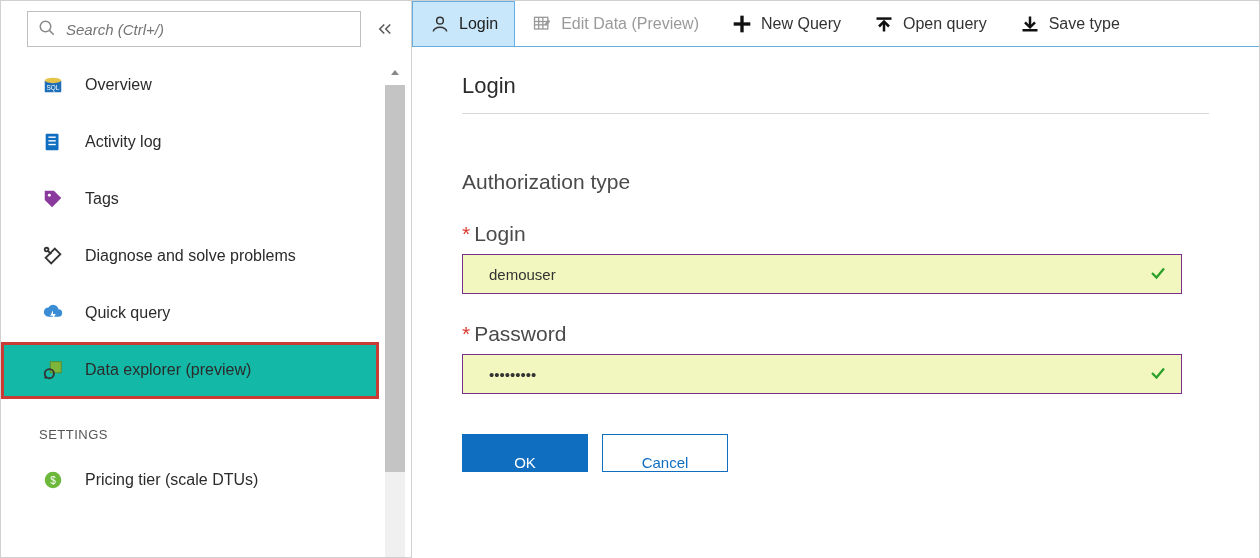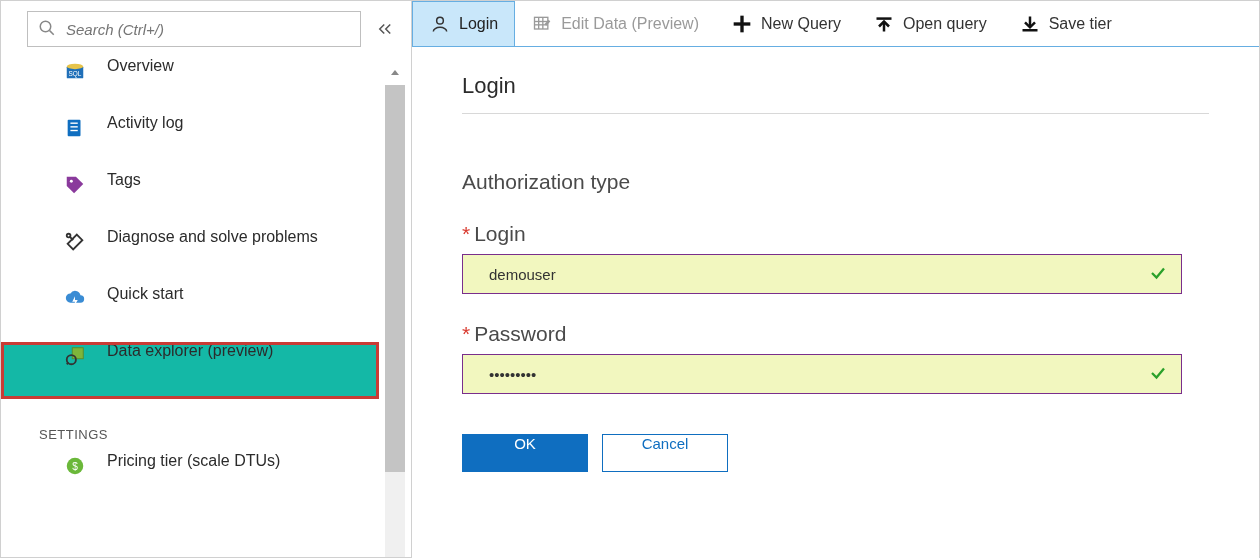--- a/index.html
+++ b/index.html
@@ -51,22 +51,23 @@
     }
     
     .nav-scroll {
       flex: 1;
       overflow: hidden;
       position: relative;
     }
     .nav-items { position: absolute; left:0; top:0; right: 32px; }
     .nav-item {
       display: flex;
+      align-items: center;
       height: 57px;
-      padding-left: 60px;
+      padding-left: 38px;
       font-size: 16px;
       color: #2b2b2b;
       cursor: pointer;
       border-bottom: 1px solid #fff;
     }
     .nav-item .nav-icon {
       width: 28px; height: 28px;
       margin-right: 18px;
       display: flex; align-items: center; justify-content: center;
     }
@@ -167,21 +168,21 @@
     .select-box { justify-content: space-between; color:#333; }
     .text-input { background: #f2f7bf; }
     .text-input input {
       flex:1; border:none; outline:none; background:transparent; font-size:15px; color:#333;margin-left:12px;
     }
     .check-icon { color:#2aa02a; }
     
     .button-row { display:flex; gap:14px; margin-top: 40px; }
     .btn {
       min-width: 126px; height: 38px;
-      display:flex; align-items:flex-start; justify-content:center;
+      display:flex; align-items:flex-end; justify-content:center;
       font-size: 15px; cursor:pointer;
     }
     .btn-primary { background:#0f6ec0; color:#fff; border:1px solid #0f6ec0; }
     .btn-secondary { background:#fff; color:#0f6ec0; border:1px solid #0f6ec0; }
   </style>
 </head>
 <body>
 
 <div class="sidebar">
   <div class="search-row">
@@ -244,21 +245,21 @@
         </span>
         <span>Diagnose and solve problems</span>
       </div>
       <div class="nav-item">
         <span class="nav-icon">
           <svg width="22" height="22" viewBox="0 0 24 24">
               <path d="M7 16 a5 5 0 0 1 0-10 a6 6 0 0 1 11 2 a4 4 0 0 1 0 8 Z" fill="#3a8cd4"></path>
               <polygon points="12,9 9,15 12,15 11,20 15,13 12,13" fill="#fff"></polygon>
             </svg>
         </span>
-        <span>Quick start</span>
+        <span>Quick query</span>
       </div>
       <div class="nav-item selected">
         <span class="nav-icon">
           <svg width="22" height="22" viewBox="0 0 24 24">
               <rect x="9" y="3" width="12" height="12" fill="#7eb53a"></rect>
               <rect x="9" y="3" width="12" height="12" fill="none" stroke="#5a8a26" stroke-width="1"></rect>
               <circle cx="8" cy="16" r="5" fill="none" stroke="#333" stroke-width="2"></circle>
               <line x1="3" y1="21" x2="5" y2="19" stroke="#333" stroke-width="2"></line>
             </svg>
         </span>
@@ -333,21 +334,21 @@
       <span>Open query</span>
     </div>
     <div class="tb-item">
       <span class="tb-icon">
         <svg width="20" height="20" viewBox="0 0 24 24" fill="#111">
             <rect x="3" y="18" width="18" height="3"></rect>
             <line x1="12" y1="3" x2="12" y2="15" stroke="#111" stroke-width="3"></line>
             <polyline points="6,10 12,16 18,10" fill="none" stroke="#111" stroke-width="3"></polyline>
           </svg>
       </span>
-      <span>Save tier</span>
+      <span>Save type</span>
     </div>
   </div>
 
   <div class="form-area">
     <div class="form-title">Login</div>
 
     <div class="form-field">
       <div class="field-label">Authorization type</div>
     </div>
 

